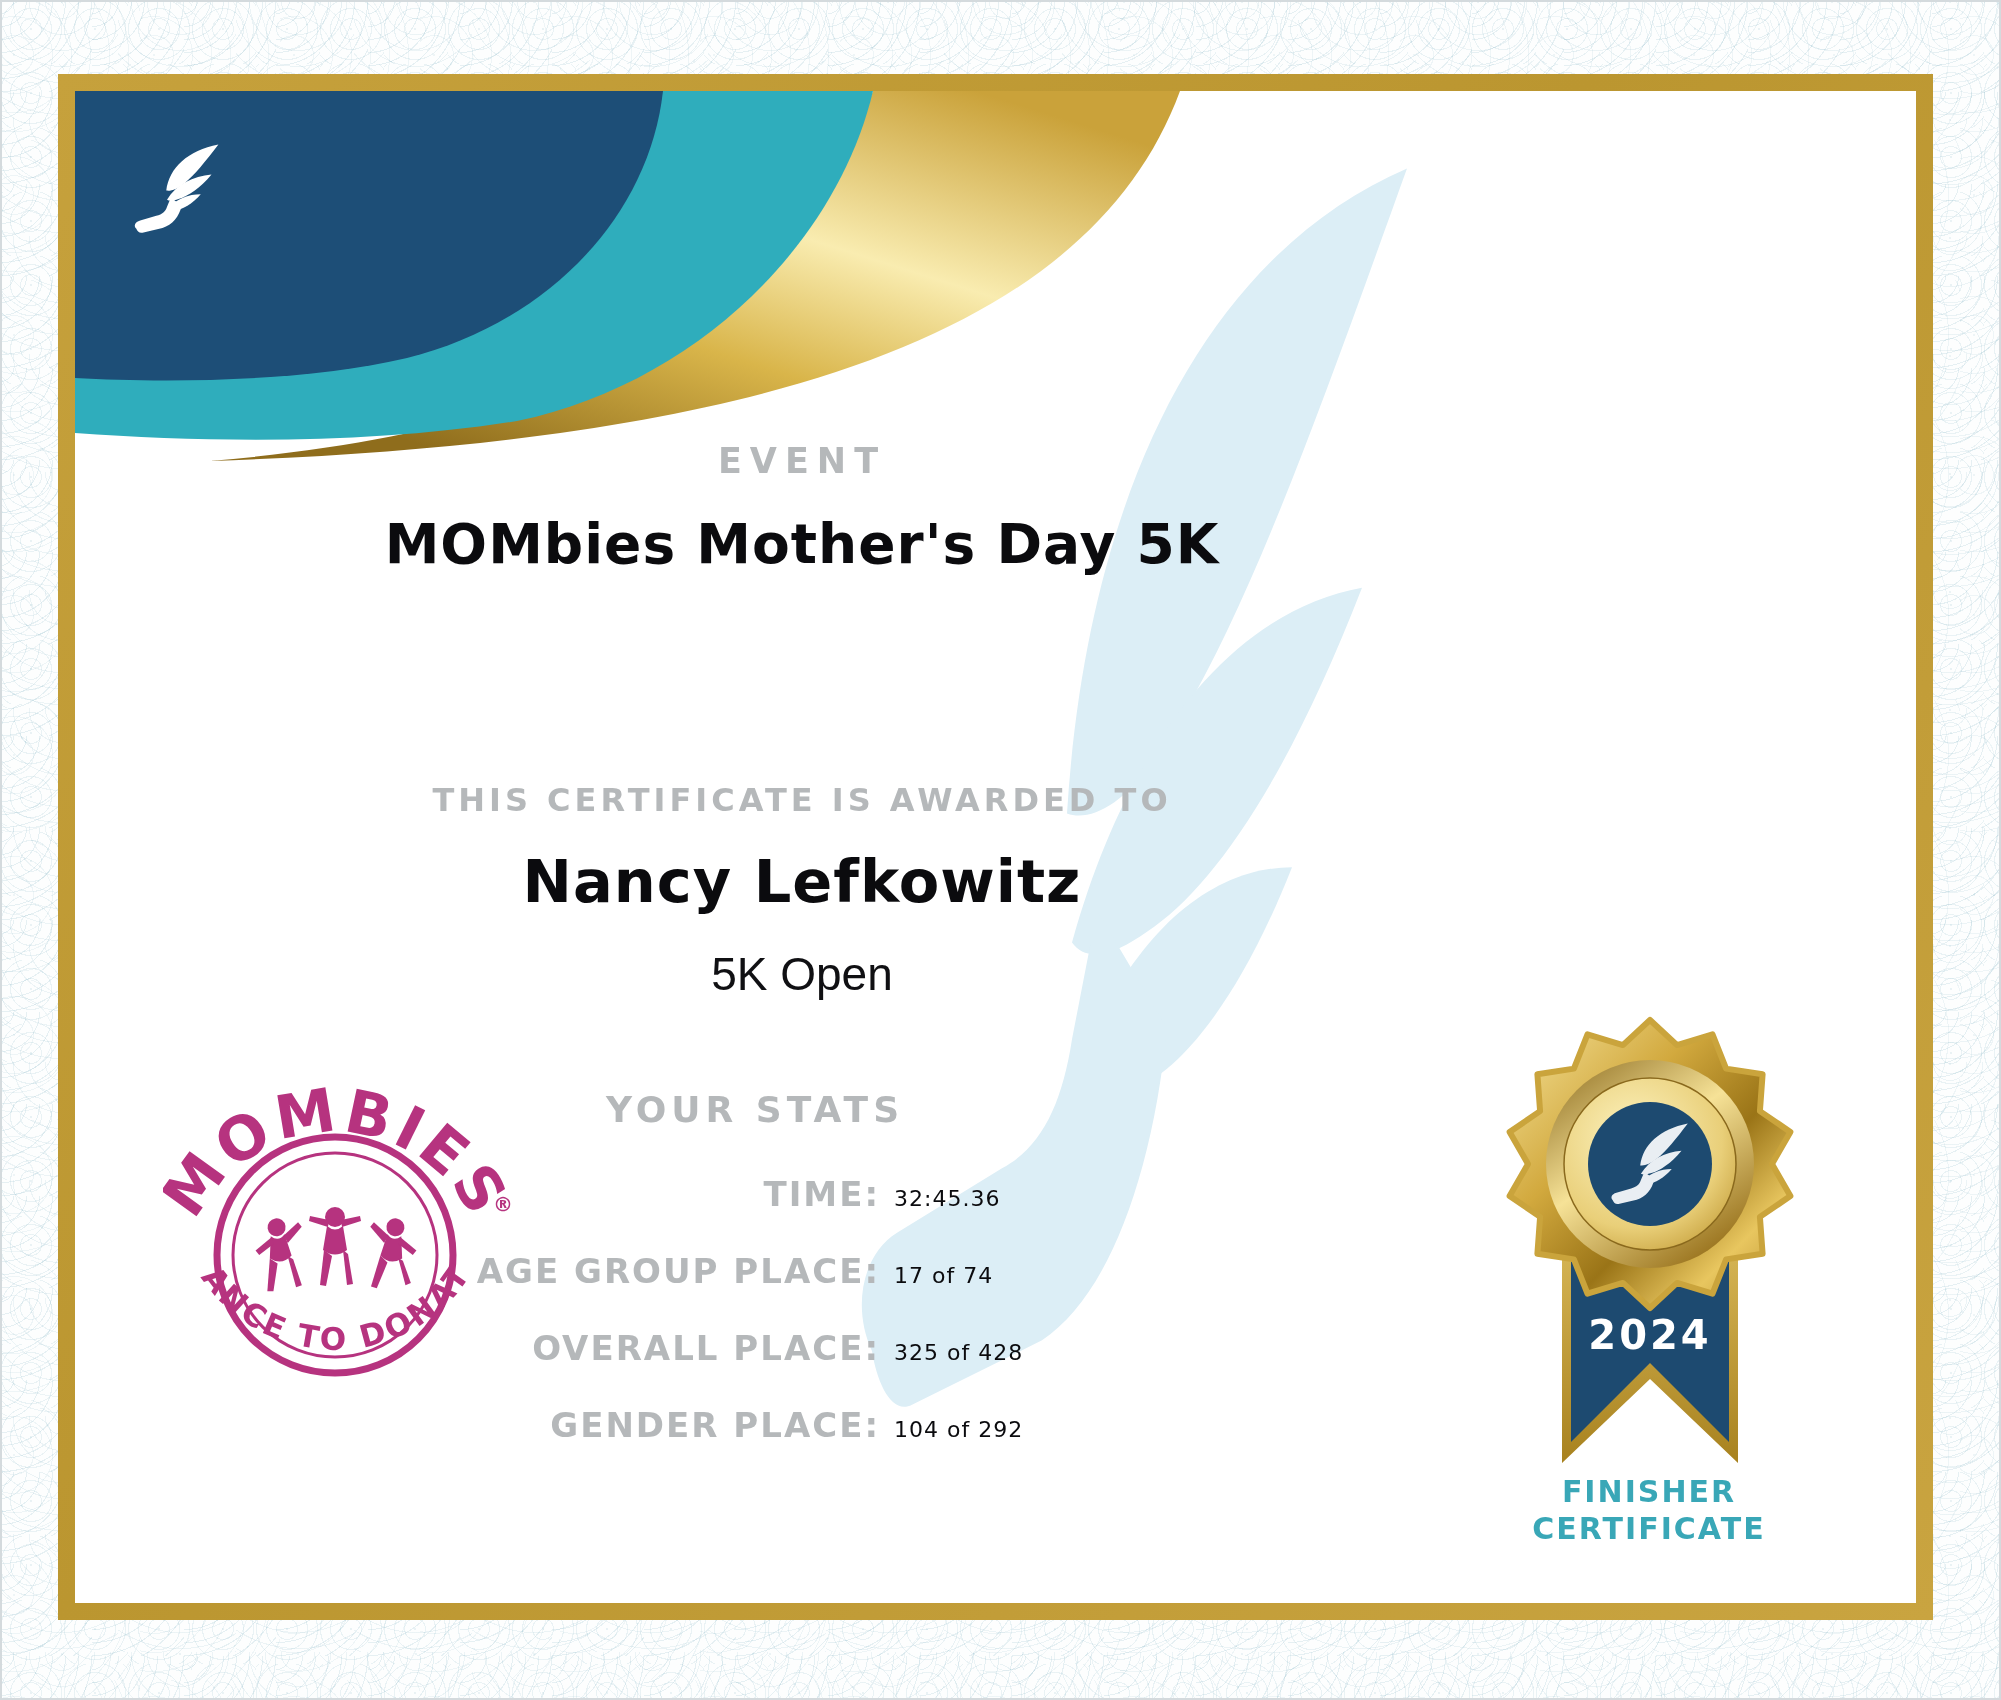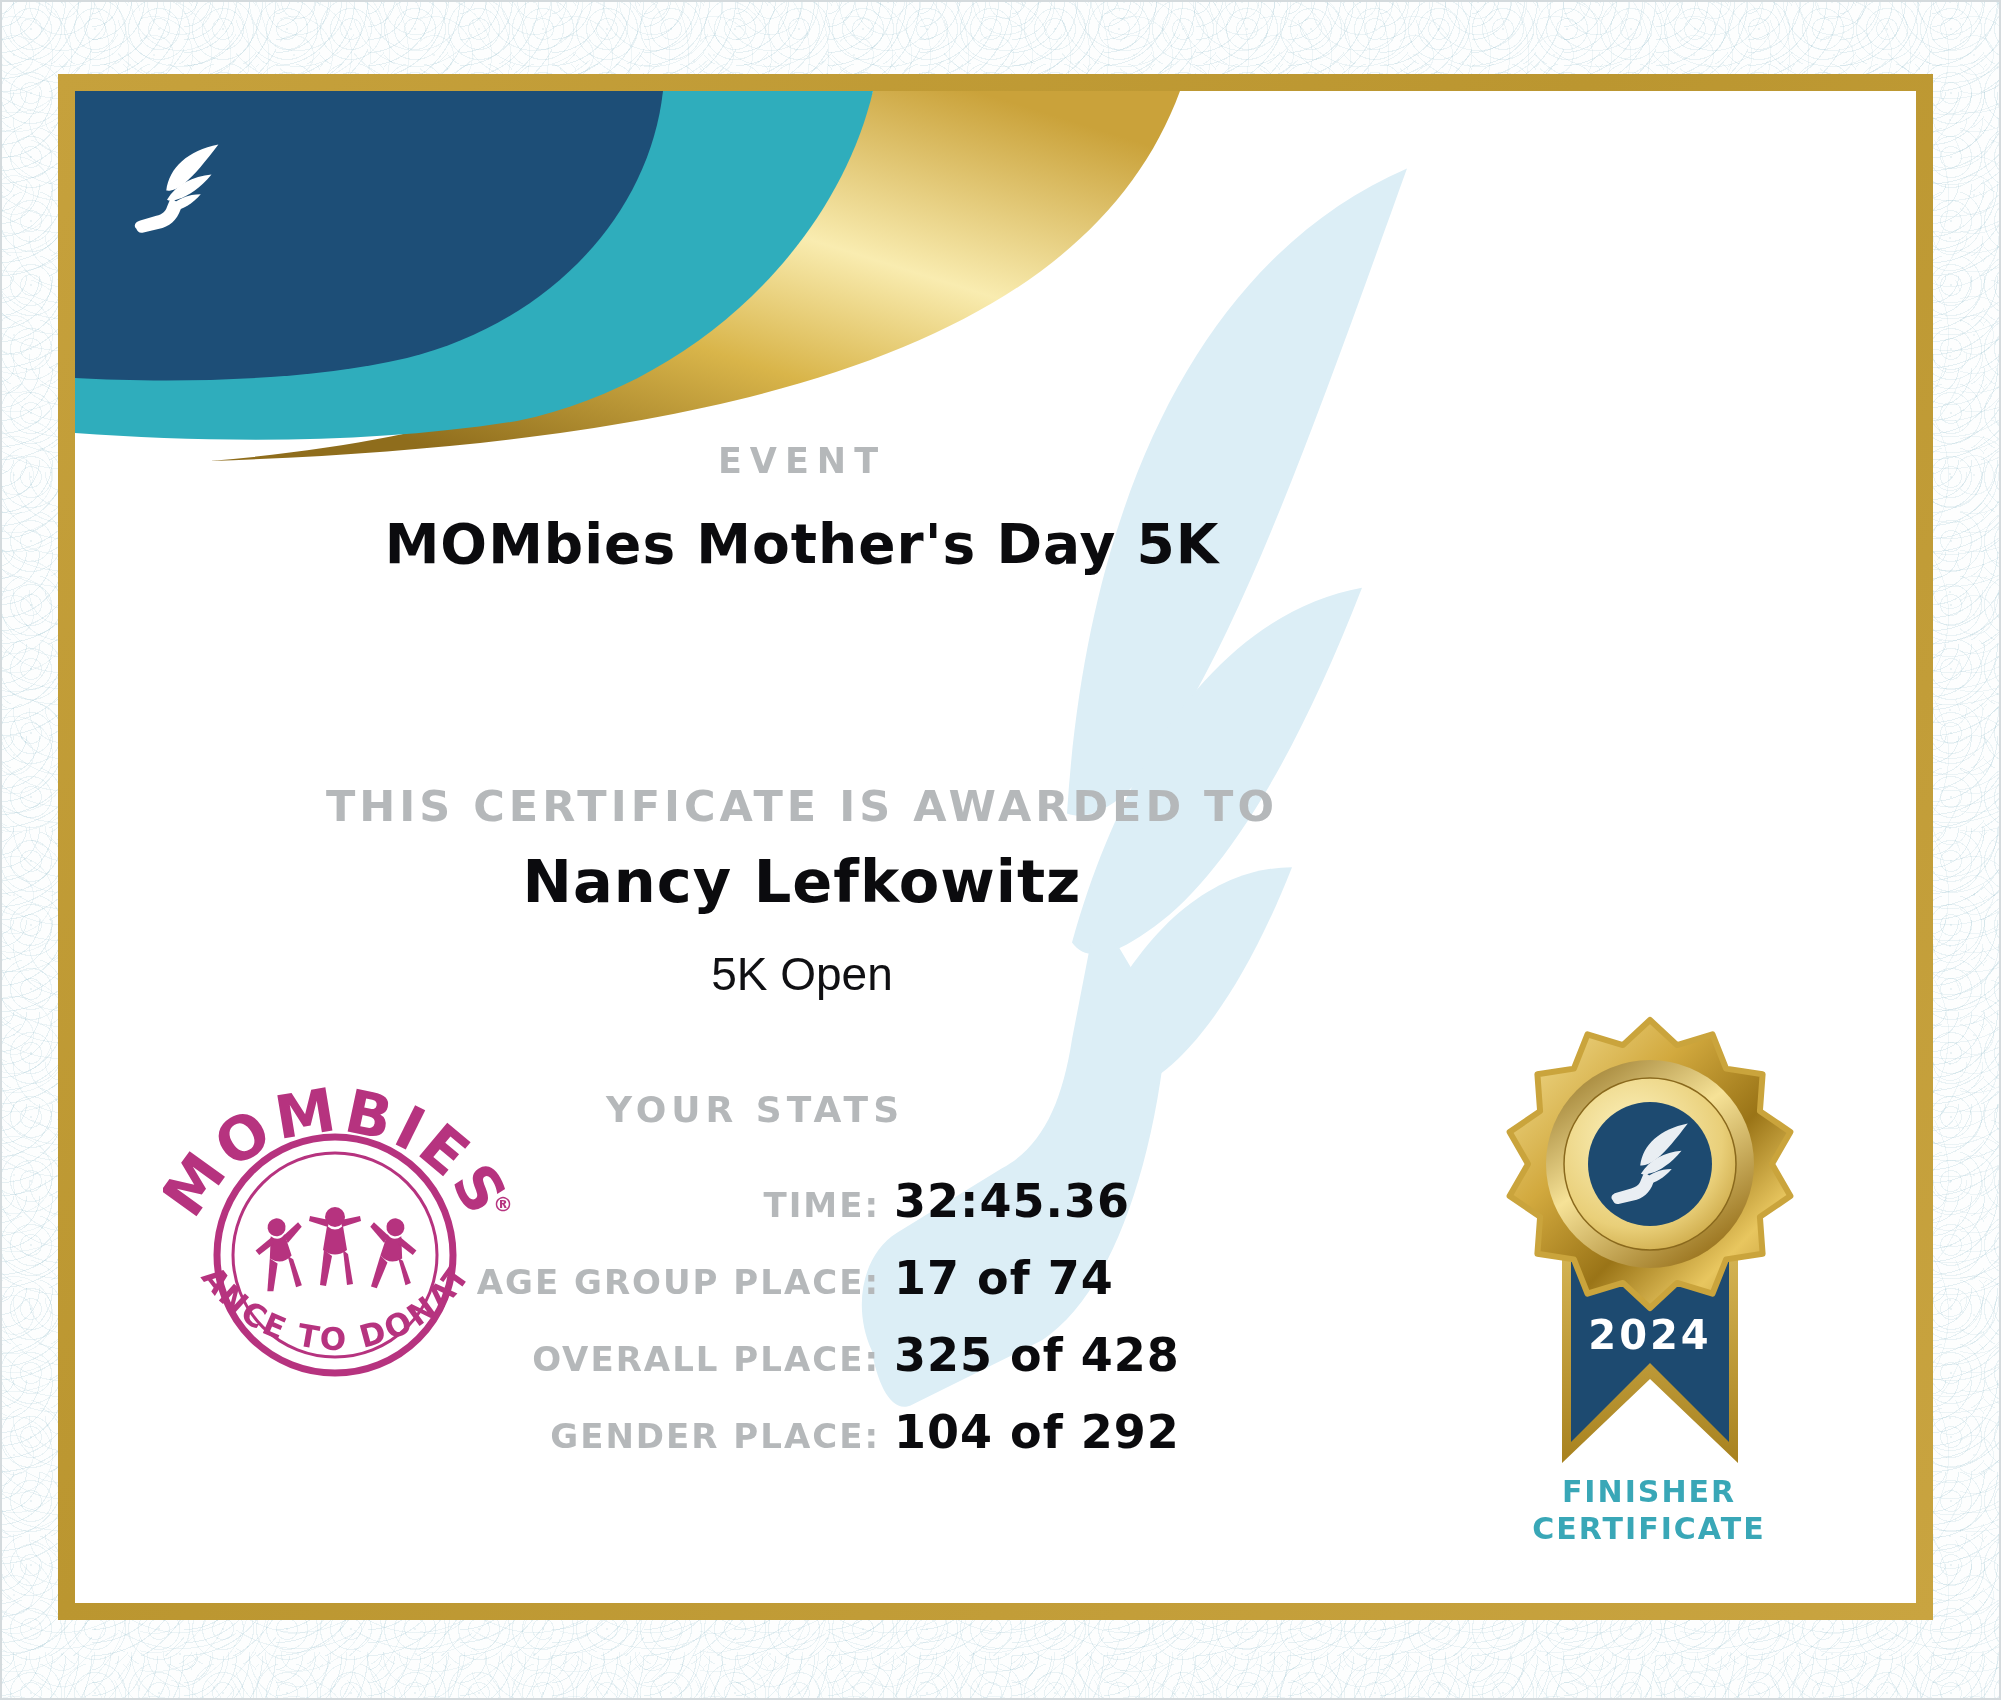--- a/index.html
+++ b/index.html
@@ -29,27 +29,27 @@
   .brandbox{left:52px;top:44px;display:flex;align-items:flex-start;}
   .brandtext{color:#fff;font-size:57px;font-weight:700;letter-spacing:1px;line-height:1;margin-top:14px;}
   .brandicon{margin-left:4px;margin-top:-2px;}
   
   .wm{left:762px;top:56px;opacity:1;}
   
   .ccol{left:0;width:1430px;text-align:center;padding-left:12px;}
   .grayhead{color:#b5b8ba;font-weight:700;}
   .event-label{font-size:35px;letter-spacing:8px;}
   .event-name{font-size:55px;font-weight:800;color:#0b0b0e;letter-spacing:1px;margin-top:9px;}
-  .awarded{font-size:43px;letter-spacing:4px;}
+  .awarded{font-size:32px;letter-spacing:4px;}
   .recipient{font-size:59px;font-weight:800;color:#0b0b0e;letter-spacing:1px;}
   .division{font-family:"Liberation Sans",sans-serif;font-size:46px;font-weight:400;color:#101013;}
   .stats-head{font-size:36px;letter-spacing:5px;left:0;width:1360px;text-align:center;}
   .stat-row{left:0;width:1841px;display:flex;align-items:baseline;}
   .stat-label{flex:0 0 805px;text-align:right;color:#b5b8ba;font-weight:700;font-size:34px;letter-spacing:2px;}
-  .stat-value{margin-left:14px;color:#0b0b0e;font-weight:700;font-size:46px;letter-spacing:1px;}
+  .stat-value{margin-left:14px;color:#0b0b0e;font-weight:400;font-size:22px;letter-spacing:1px;}
   
   .medcap{left:1402px;top:1382px;width:344px;text-align:center;color:#39a7b7;font-weight:800;font-size:30px;letter-spacing:2px;line-height:37px;}
   text{font-family:"DejaVu Sans","Liberation Sans",sans-serif;}
 </style>
 </head>
 <body>
 
 <div class="page">
 
   <svg width="0" height="0" style="position:absolute" aria-hidden="true">

